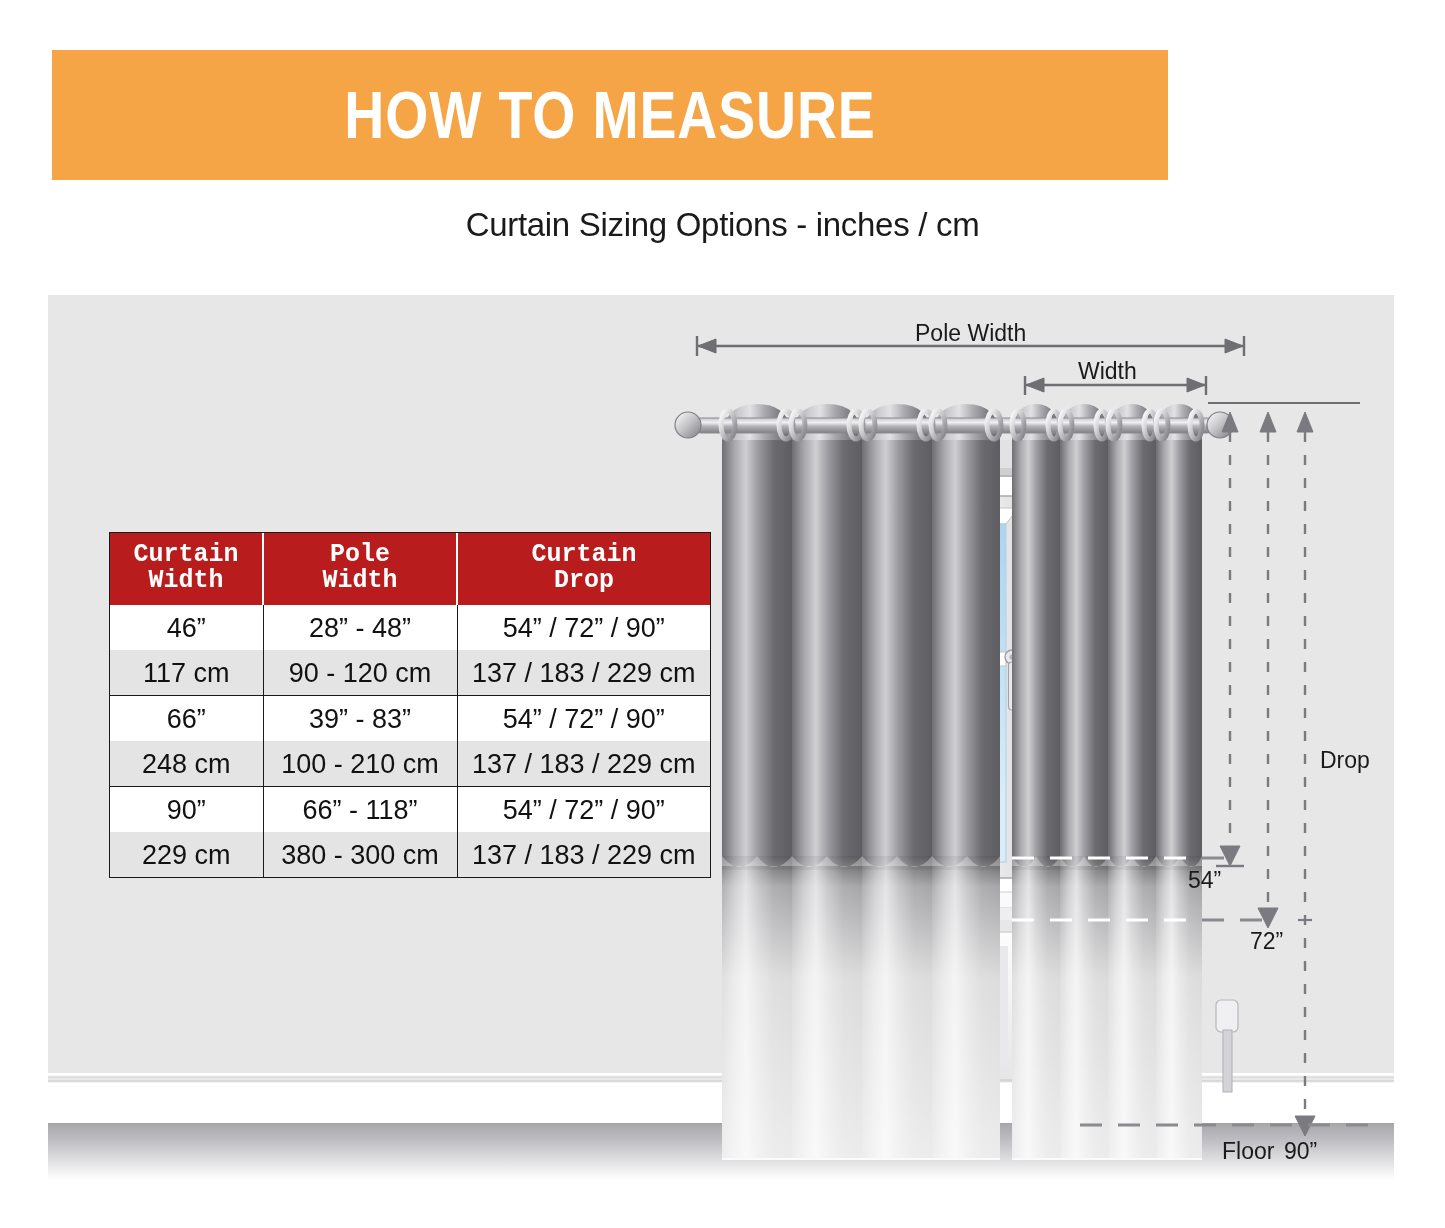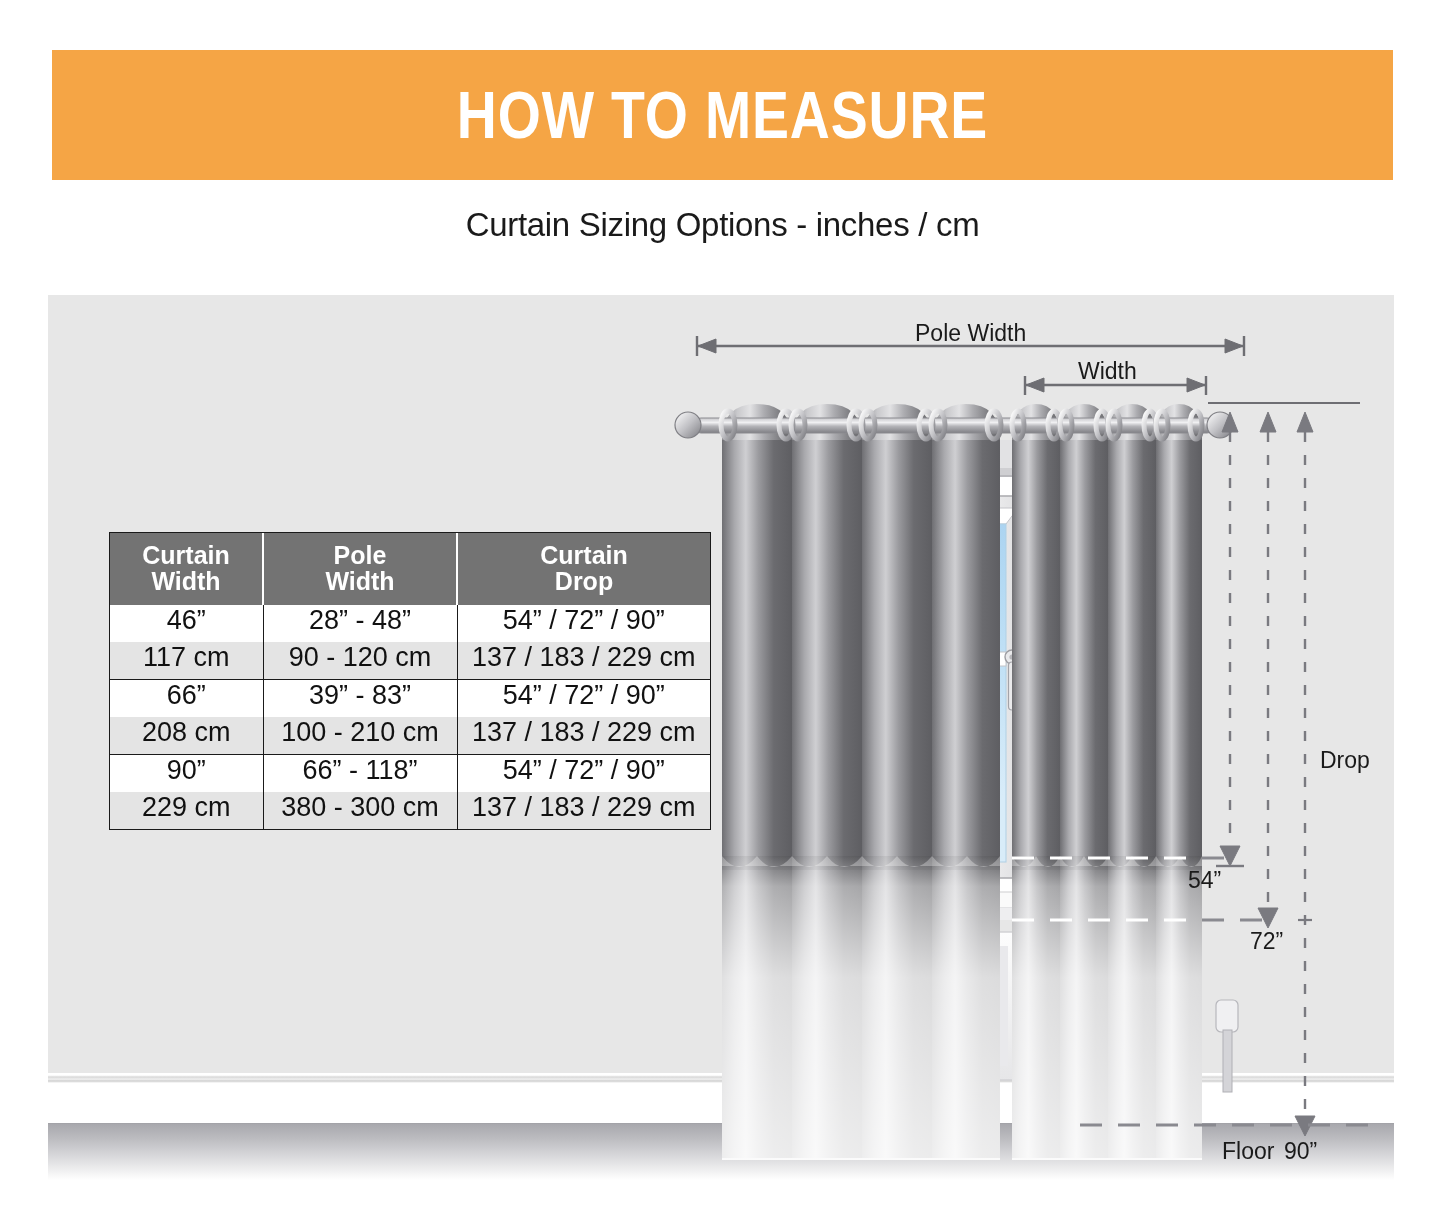--- a/index.html
+++ b/index.html
@@ -7,21 +7,21 @@
     width:1445px;height:1228px;
     background:#ffffff;
     font-family:"Liberation Sans", sans-serif;
     overflow:hidden;
     position:relative;
   }
   #stage{position:absolute;left:0;top:0;width:1445px;height:1228px;}
 
   
   .header-bar{
-    position:absolute;left:52px;top:50px;width:1341px;height:130px;
+    position:absolute;left:52px;top:50px;width:1116px;height:130px;
     background:#f5a545;
   }
   .header-title{
     position:absolute;left:0;top:0;width:100%;height:130px;
     display:flex;align-items:center;justify-content:center;
     color:#ffffff;
     font-family:"Liberation Sans Narrow","Liberation Sans",sans-serif;
     font-weight:bold;
     font-size:66px;
     letter-spacing:1px;
@@ -56,35 +56,35 @@
   }
 
   
   .sizing-table{
     position:absolute;left:110px;top:533px;
     border-collapse:collapse;
     background:#ffffff;
     box-shadow:0 0 0 1px #1a1a1a;
   }
   .sizing-table th{
-    background:#737373;color:#ffffff;
-    font-family:Liberation Sans, sans-serif;
+    background:#b91c1c;color:#ffffff;
+    font-family:Liberation Mono, monospace;
     font-weight:bold;font-size:25px;line-height:1.04;
     padding:9px 6px 11px;
     border-right:2px solid #ffffff;
     text-align:center;
     white-space:pre-line;
   }
   .sizing-table th:last-child{border-right:none;}
   .sizing-table td{
     font-family:"Liberation Sans Narrow","Liberation Sans",sans-serif;
     font-size:27px;
     color:#111111;
     text-align:center;
-    padding:0 10px 6px;
+    padding:8px 10px 6px;
     height:31px;
     border-right:1.5px solid #1a1a1a;
     white-space:nowrap;
     margin-left:28px;
   }
   .sizing-table td:last-child{border-right:none;}
   .sizing-table tr.in-row td{background:#ffffff;}
   .sizing-table tr.cm-row td{background:#e4e4e4;}
   .sizing-table tr.group-end td{border-bottom:1.5px solid #1a1a1a;}
   .col-w{width:140px;}
@@ -392,21 +392,21 @@
         <td>117 cm</td>
         <td>90 - 120 cm</td>
         <td>137 / 183 / 229 cm</td>
       </tr>
       <tr class="in-row">
         <td>66”</td>
         <td>39” -  83”</td>
         <td>54” / 72” / 90”</td>
       </tr>
       <tr class="cm-row group-end">
-        <td>208 cm</td>
+        <td>248 cm</td>
         <td>100 - 210 cm</td>
         <td>137 / 183 / 229 cm</td>
       </tr>
       <tr class="in-row">
         <td>90”</td>
         <td>66” - 118”</td>
         <td>54” / 72” / 90”</td>
       </tr>
       <tr class="cm-row">
         <td>229 cm</td>

